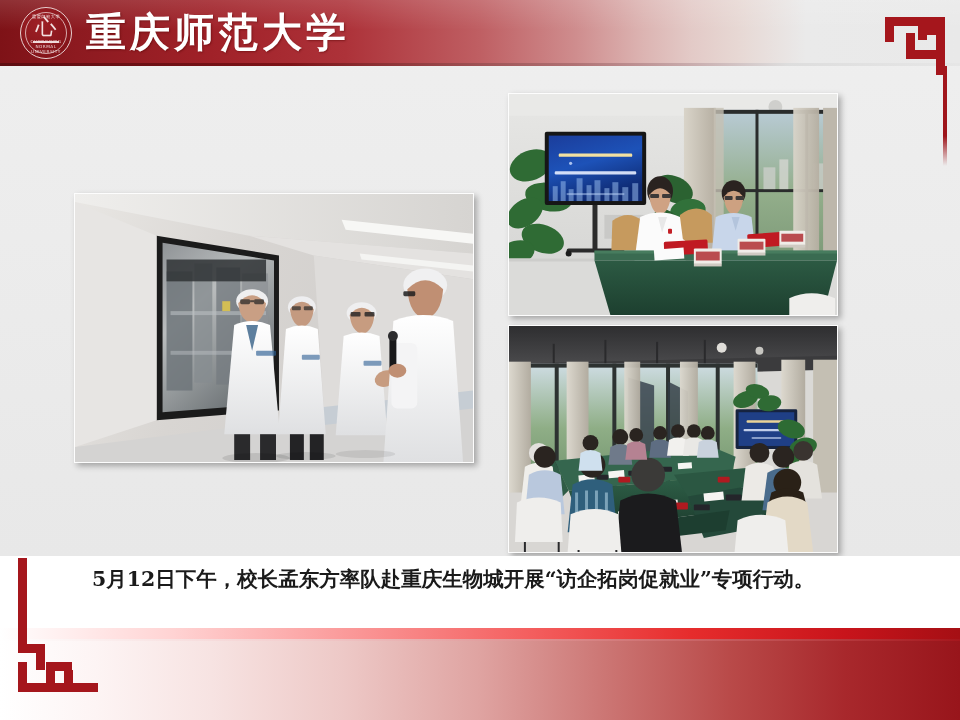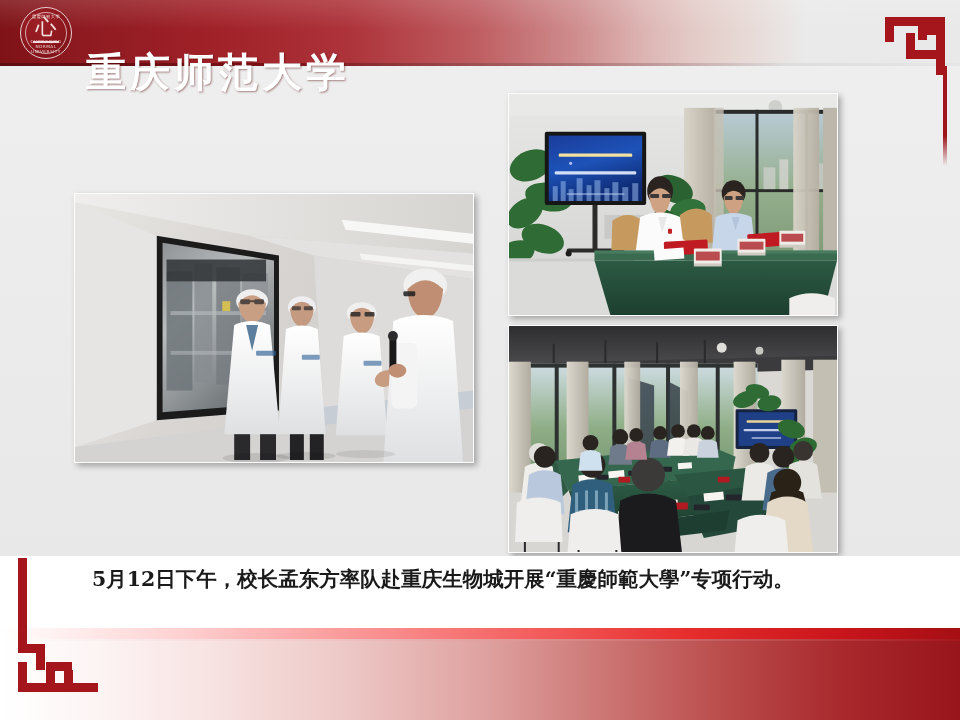--- a/index.html
+++ b/index.html
@@ -94,21 +94,20 @@
     left: 86px; top: 6px;
     height: 52px;
     display: flex; align-items: center;
     color: #ffffff;
     font-size: 40px;
     font-weight: bold;
     letter-spacing: 4px;
     font-family: "DejaVu Serif", "Liberation Serif", serif;
     text-shadow: 1px 1px 2px rgba(80,0,0,0.45);
     white-space: nowrap;
-    margin-top: 40px;
   }
 
   
   .deco-tr { position:absolute; left:0; top:0; width:960px; height:190px; pointer-events:none; }
 
   
   .photo {
     position: absolute;
     background: #cfcfcf;
     border: 1px solid #fdfdfd;
@@ -606,21 +605,21 @@
 
       <circle cx="140" cy="152" r="16" fill="#4a4846" opacity="0"></circle>
     </svg>
   </div>
 
   <div class="caption-white"></div>
   <div class="caption-band"></div>
   <div class="footer-band"></div>
   <div class="footer-top-hairline"></div>
 
-  <div class="caption-text">5月12日下午，校长孟东方率队赴重庆生物城开展“重慶師範大學”专项行动。</div>
+  <div class="caption-text">5月12日下午，校长孟东方率队赴重庆生物城开展“访企拓岗促就业”专项行动。</div>
 
   <svg class="deco-bl" viewBox="0 0 200 180">
     <g fill="#a5161c">
       <rect x="18" y="18" width="9" height="94"></rect>
       <rect x="18" y="104" width="26" height="9"></rect>
       <rect x="36" y="104" width="9" height="26"></rect>
       <rect x="18" y="122" width="9" height="30"></rect>
       <rect x="18" y="143" width="80" height="9"></rect>
       <rect x="46" y="122" width="9" height="30"></rect>
       <rect x="46" y="122" width="26" height="9"></rect>

